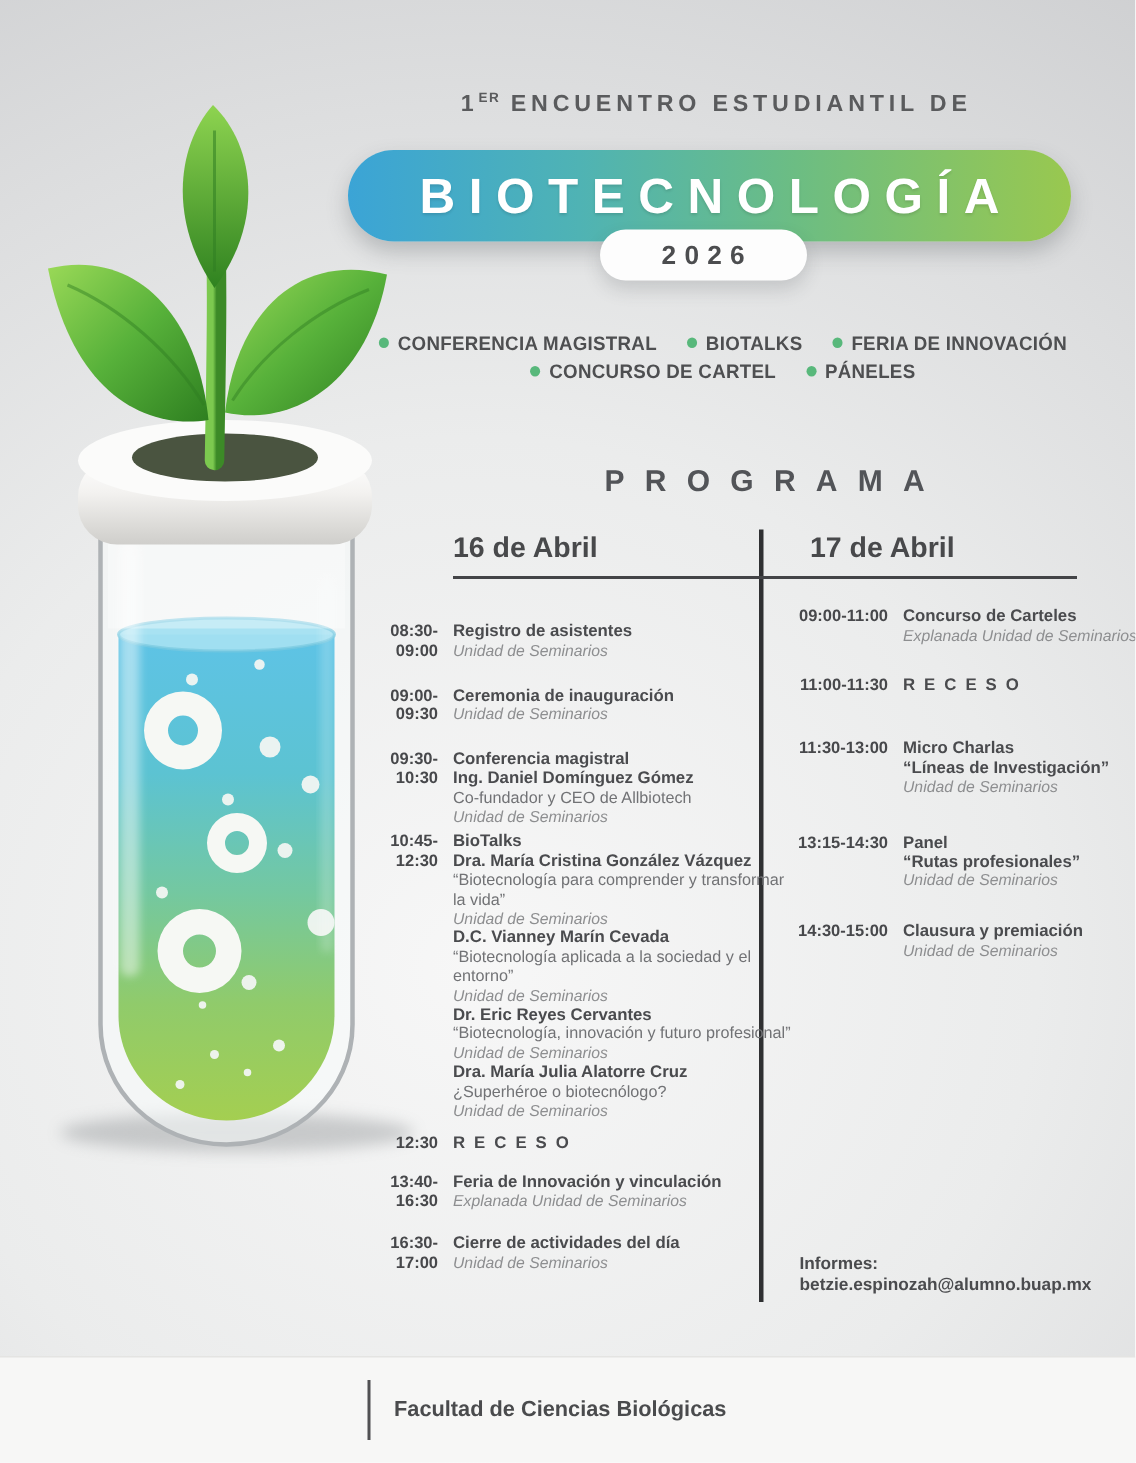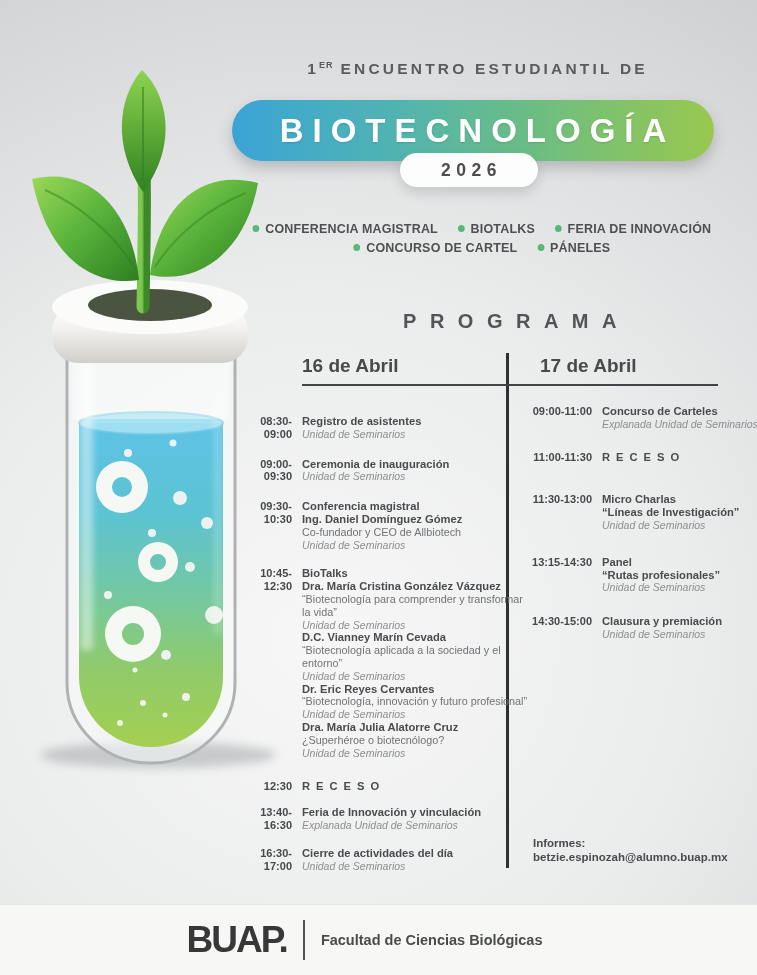--- a/index.html
+++ b/index.html
@@ -225,39 +225,39 @@
         </div>
         <div class="row" style="margin-top: 17px;">
           <div class="time">09:30-10:30</div>
           <div class="cell">
             <div class="l-bold">Conferencia magistral</div>
             <div class="l-bold">Ing. Daniel Domínguez Gómez</div>
             <div class="l-plain">Co-fundador y CEO de Allbiotech</div>
             <div class="l-venue">Unidad de Seminarios</div>
           </div>
         </div>
-        <div class="row" style="margin-top: 16px;">
+        <div class="row" style="margin-top: 4px;">
           <div class="time">10:45-12:30</div>
           <div class="cell">
             <div class="l-bold">BioTalks</div>
             <div class="l-bold">Dra. María Cristina González Vázquez</div>
             <div class="l-plain">“Biotecnología para comprender y transformar la vida”</div>
             <div class="l-venue">Unidad de Seminarios</div>
             <div class="l-bold">D.C. Vianney Marín Cevada</div>
             <div class="l-plain">“Biotecnología aplicada a la sociedad y el entorno”</div>
             <div class="l-venue">Unidad de Seminarios</div>
             <div class="l-bold">Dr. Eric Reyes Cervantes</div>
             <div class="l-plain">“Biotecnología, innovación y futuro profesional”</div>
             <div class="l-venue">Unidad de Seminarios</div>
             <div class="l-bold">Dra. María Julia Alatorre Cruz</div>
             <div class="l-plain">¿Superhéroe o biotecnólogo?</div>
             <div class="l-venue">Unidad de Seminarios</div>
           </div>
         </div>
-        <div class="row" style="margin-top: 21px;">
+        <div class="row" style="margin-top: 9px;">
           <div class="time">12:30</div>
           <div class="cell">
             <div class="l-receso">RECESO</div>
           </div>
         </div>
         <div class="row" style="margin-top: 13px;">
           <div class="time">13:40-16:30</div>
           <div class="cell">
             <div class="l-bold">Feria de Innovación y vinculación</div>
             <div class="l-venue">Explanada Unidad de Seminarios</div>
@@ -315,18 +315,17 @@
       </div>
   </div>
 
   <div class="contact">
     <div>Informes:</div>
     <div>betzie.espinozah@alumno.buap.mx</div>
   </div>
 
   <div class="footer">
     <div class="footer-inner">
-      <div class="buap"><span>BUAP</span><span>.</span></div>
       <div class="fdiv"></div>
       <div class="faculty">Facultad de Ciencias Biológicas</div>
     </div>
   </div>
 </div>
 
 </body></html>

